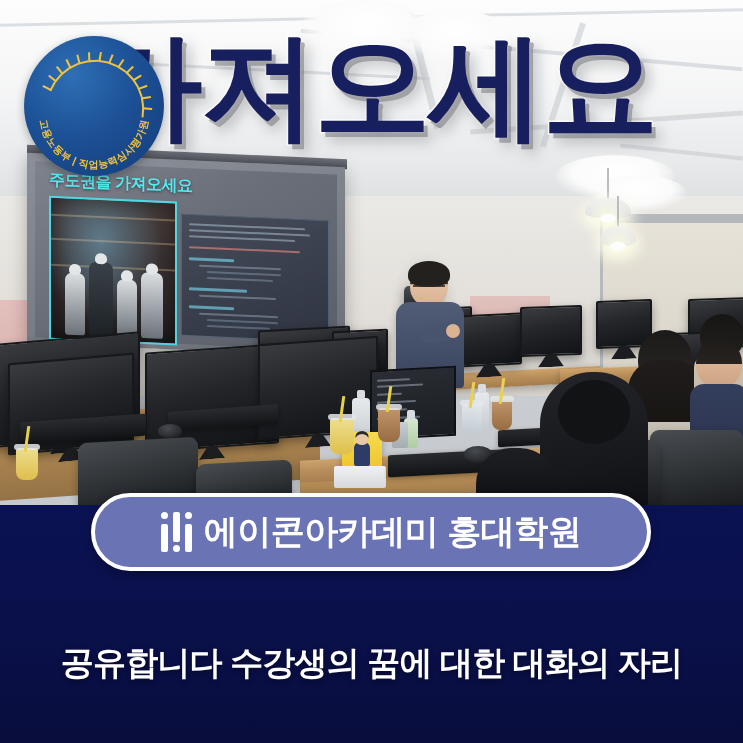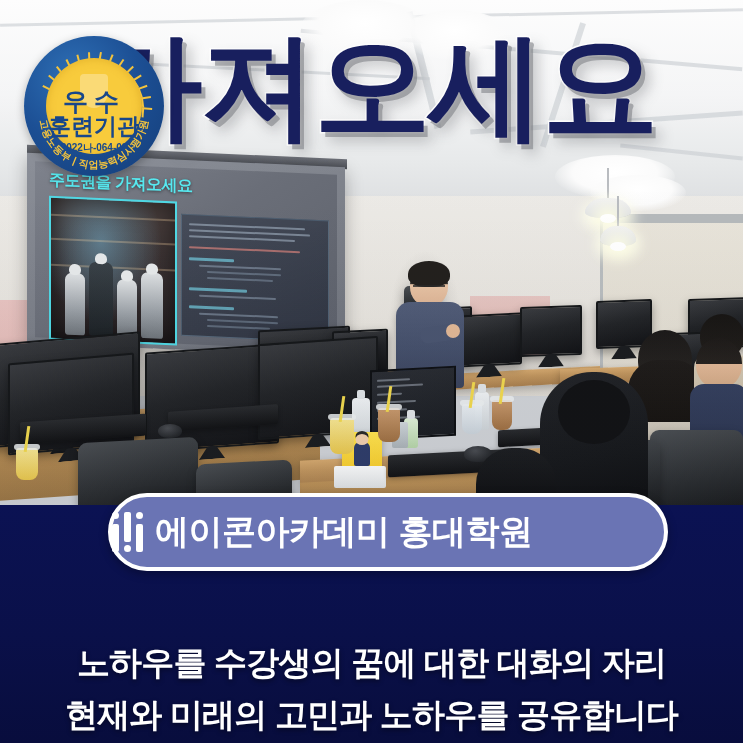--- a/index.html
+++ b/index.html
@@ -520,28 +520,29 @@
 
   
   .bottom {
     position: absolute;
     left: 0; top: 505px;
     width: 743px; height: 238px;
     background: linear-gradient(180deg,#0b1253 0%, #0a1049 55%, #080d3d 100%);
   }
   .pill {
     position: absolute;
-    left: 108px; top: -12px;
+    left: 91px; top: -12px;
     width: 560px; height: 78px;
     background: #6a74b4;
     border: 4px solid #ffffff;
     border-radius: 44px;
     box-sizing: border-box;
     display: flex;
     align-items: center;
+    justify-content: center;
     gap: 12px;
     box-shadow: 0 3px 10px rgba(0,0,0,.3);
   }
   .logo-mark {
     display: flex;
     align-items: flex-end;
     gap: 5px;
     height: 40px;
   }
   .lm { position: relative; width: 7px; height: 40px; }
@@ -782,27 +783,20 @@
       <i class="laurel-leaf" style="transform:rotate(10deg)"></i>
       <i class="laurel-leaf" style="transform:rotate(22deg)"></i>
       <i class="laurel-leaf" style="transform:rotate(34deg)"></i>
       <i class="laurel-leaf" style="transform:rotate(46deg)"></i>
       <i class="laurel-leaf" style="transform:rotate(58deg)"></i>
       <i class="laurel-leaf" style="transform:rotate(70deg)"></i>
       <i class="laurel-leaf" style="transform:rotate(82deg)"></i>
       <i class="laurel-leaf" style="transform:rotate(94deg)"></i>
     </div>
 
-    <div class="badge-core">
-      <div class="badge-cup"></div>
-      <div class="badge-t1">우수</div>
-      <div class="badge-t2">훈련기관</div>
-      <div class="badge-code">2022나-064-02</div>
-      <div class="badge-period">(2023.01.~2027.12.)</div>
-    </div>
 
     <svg class="badge-arc" viewBox="0 0 140 140">
       <defs>
         <path id="arcpath" d="M 16,78 A 54,54 0 0 0 124,78"></path>
       </defs>
       <text>
         <textPath href="#arcpath" startOffset="50%" text-anchor="middle" id="arc-label">고용노동부 | 직업능력심사평가원</textPath>
       </text>
     </svg>
   </div>
@@ -820,17 +814,16 @@
             <span class="dot"></span>
           </span>
         <span class="lm up">
             <span class="dot"></span>
             <span class="stem"></span>
           </span>
       </span>
       <span class="pill-text">에이콘아카데미 홍대학원</span>
     </div>
 
-    <div class="tagline tag1">노하우를 수강생의 꿈에 대한 대화의 자리</div>
-    <div class="tagline tag2">현재와 미래의 고민과 노하우를 공유합니다</div>
+    <div class="tagline tag1">공유합니다 수강생의 꿈에 대한 대화의 자리</div>
   </div>
 
 </div>
 
 </body></html>

